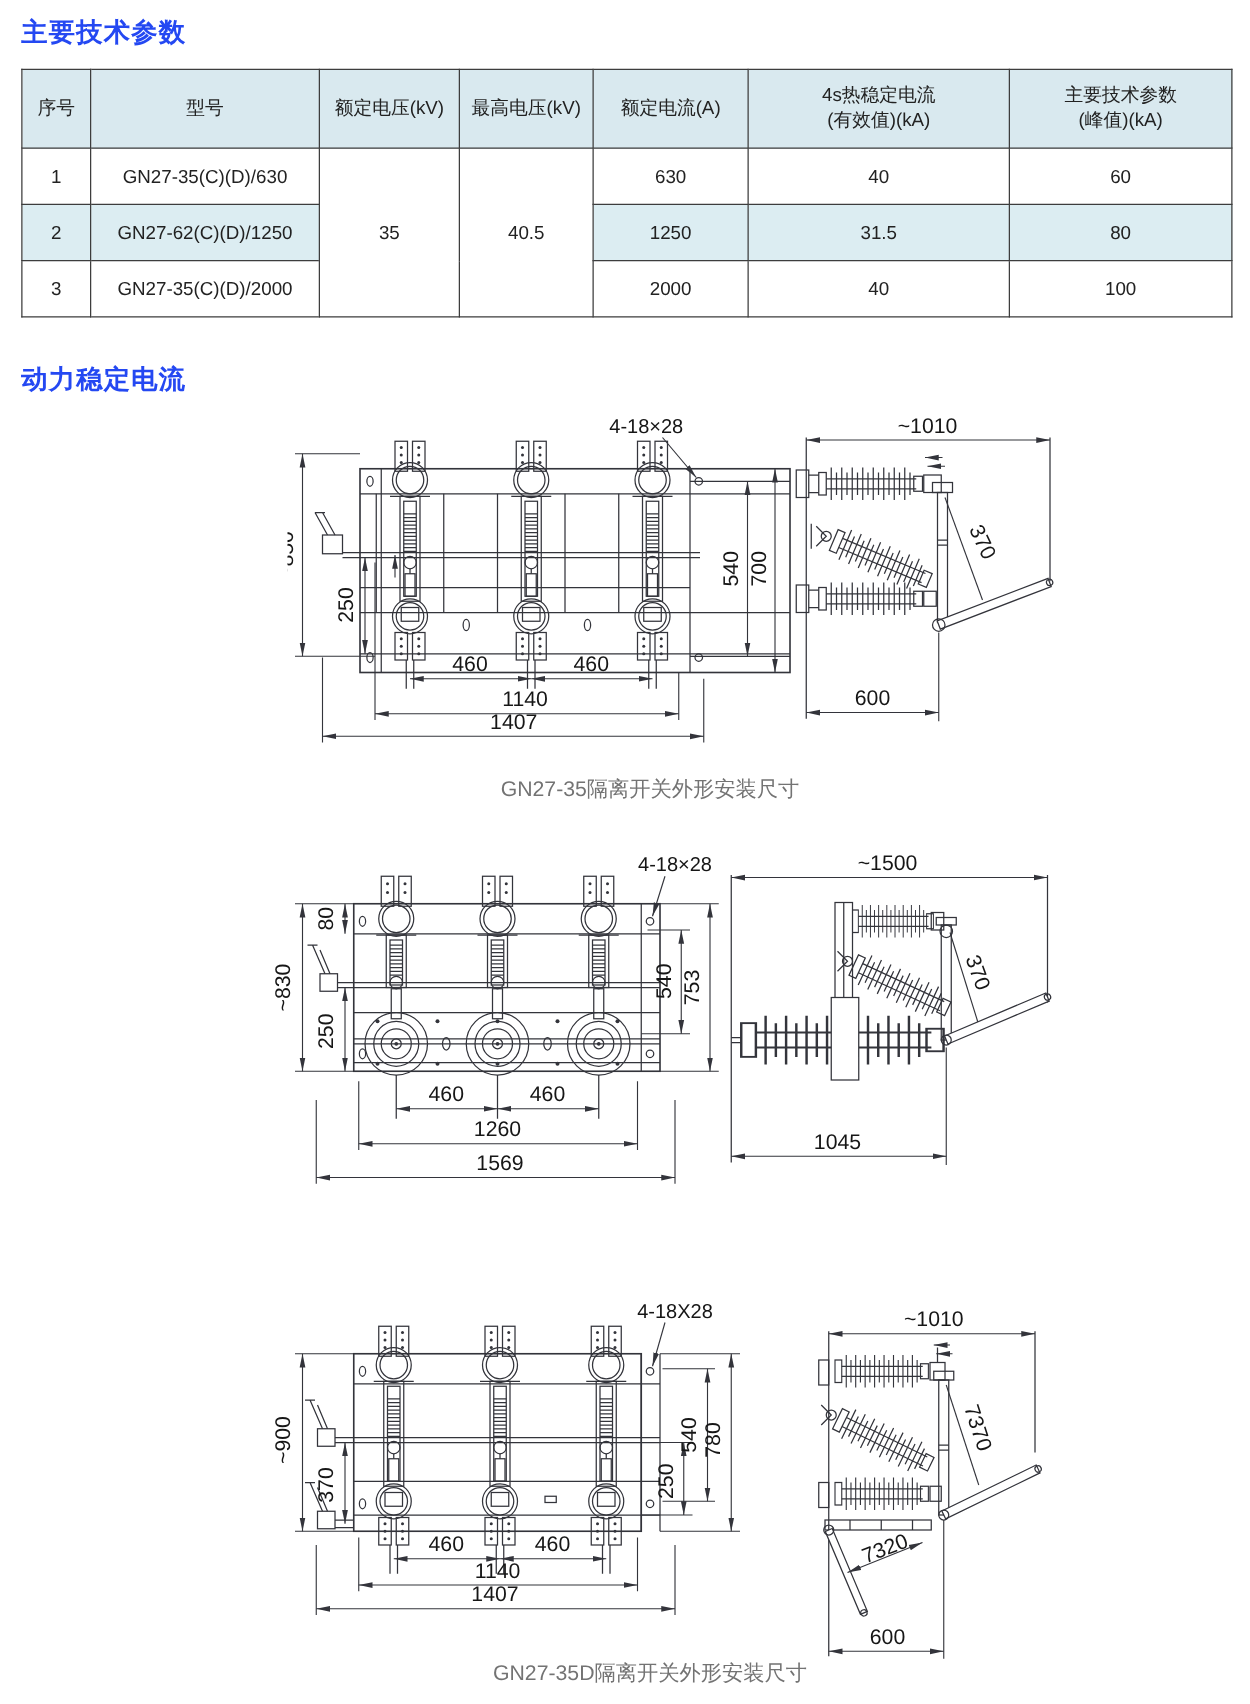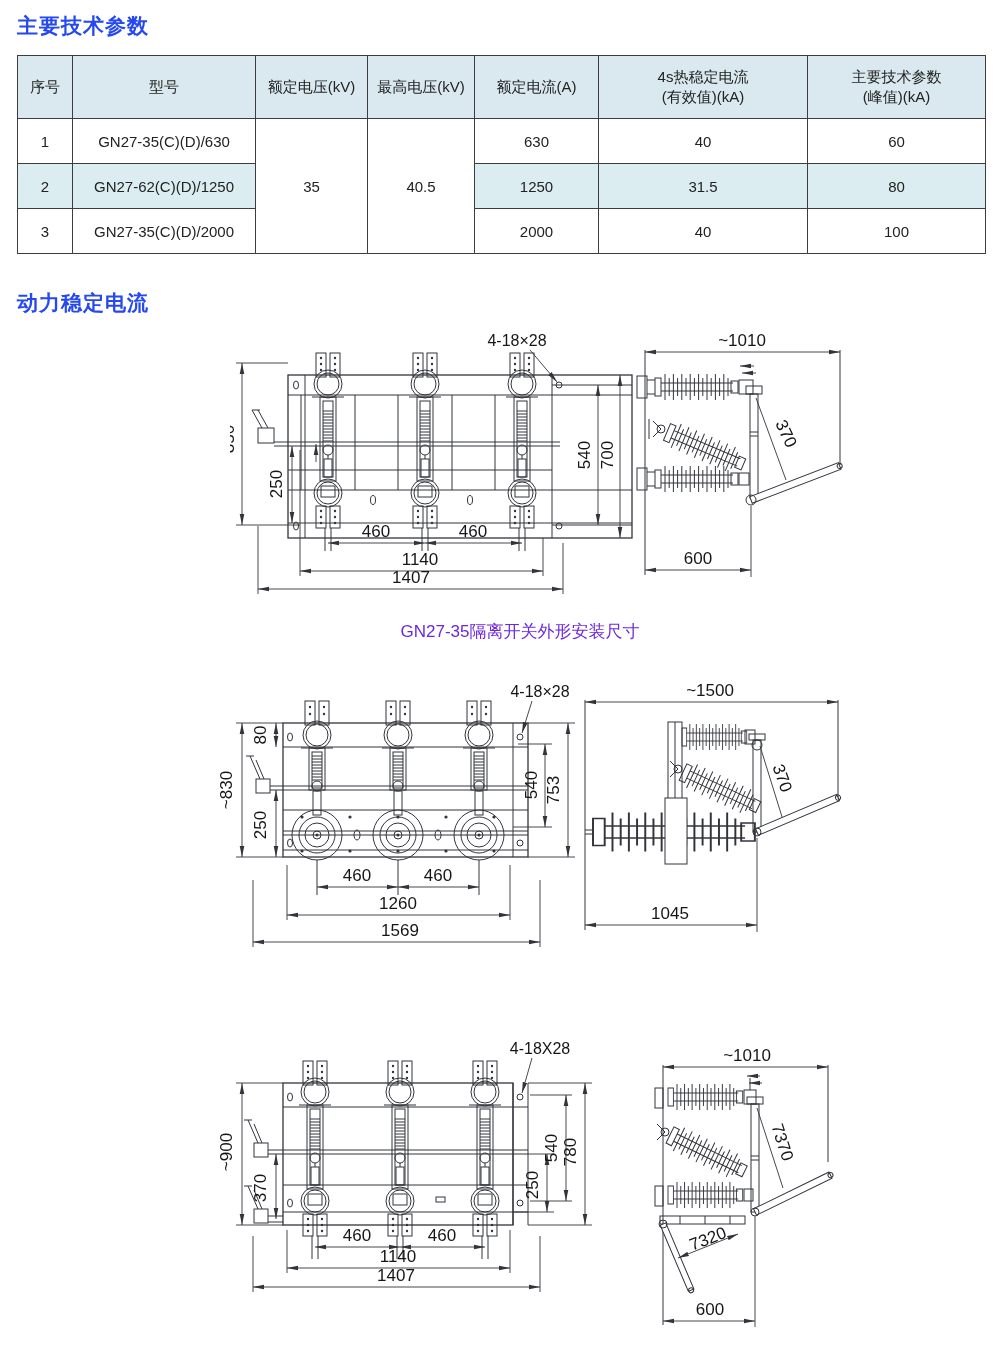--- a/index.html
+++ b/index.html
@@ -7,21 +7,21 @@
         font-family:"Liberation Sans","DejaVu Sans",sans-serif;color:#1c1c1c;}
   .sec-title{position:absolute;left:17px;font-size:21px;font-weight:bold;color:#2448f2;letter-spacing:1px;}
   #title1{top:12px;}
   #title2{top:289px;}
   table.params{position:absolute;left:17px;top:55px;border-collapse:collapse;table-layout:fixed;}
   table.params td,table.params th{border:1px solid #3d3d3d;text-align:center;vertical-align:middle;
         font-size:15px;font-weight:normal;padding:0 2px;color:#222;}
   table.params th{background:#d9e9ef;height:62px;line-height:1.35;}
   table.params td{height:44px;background:#fff;}
   table.params tr.alt td.band{background:#dcedf2;}
-  .caption{position:absolute;left:40px;right:0;text-align:center;font-size:17px;color:#6d28d9;}
+  .caption{position:absolute;left:40px;right:0;text-align:center;font-size:17px;color:#737373;}
   svg.fig{position:absolute;}
   .ln{fill:none;stroke:#33343b;stroke-width:1;}
   .fat{stroke-width:1.3;}
   .dm{fill:none;stroke:#33343b;stroke-width:0.9;}
   .dot{fill:#33343b;stroke:none;}
   .wh{fill:#ffffff;stroke:#33343b;stroke-width:1;}
   text.d{font-family:"Liberation Sans","DejaVu Sans",sans-serif;font-size:17px;fill:#161616;}
   text.s{font-size:16px;}
 </style>
 </head>
@@ -422,14 +422,15 @@
           <circle class="ln" cx="72" cy="0" r="2.5"></circle>
       </g>
       <circle class="ln" cx="453" cy="184" r="4"></circle>
       <line class="dm" x1="468" y1="218" x2="528" y2="194" marker-start="url(#ar)" marker-end="url(#ar)"></line>
       <text class="d" transform="rotate(-21 500 204)" x="500" y="204" text-anchor="middle">7320</text>
       <path class="dm" d="M545,176V287"></path>
       <line class="dm" x1="453" y1="281" x2="545" y2="281" marker-start="url(#ar)" marker-end="url(#ar)"></line>
       <text class="d" x="500" y="275" text-anchor="middle">600</text>
     </g>
   </svg>
+  <div class="caption" style="top:1327px">GN27-35D隔离开关外形安装尺寸</div>
 
 </div>
 
 </body></html>

